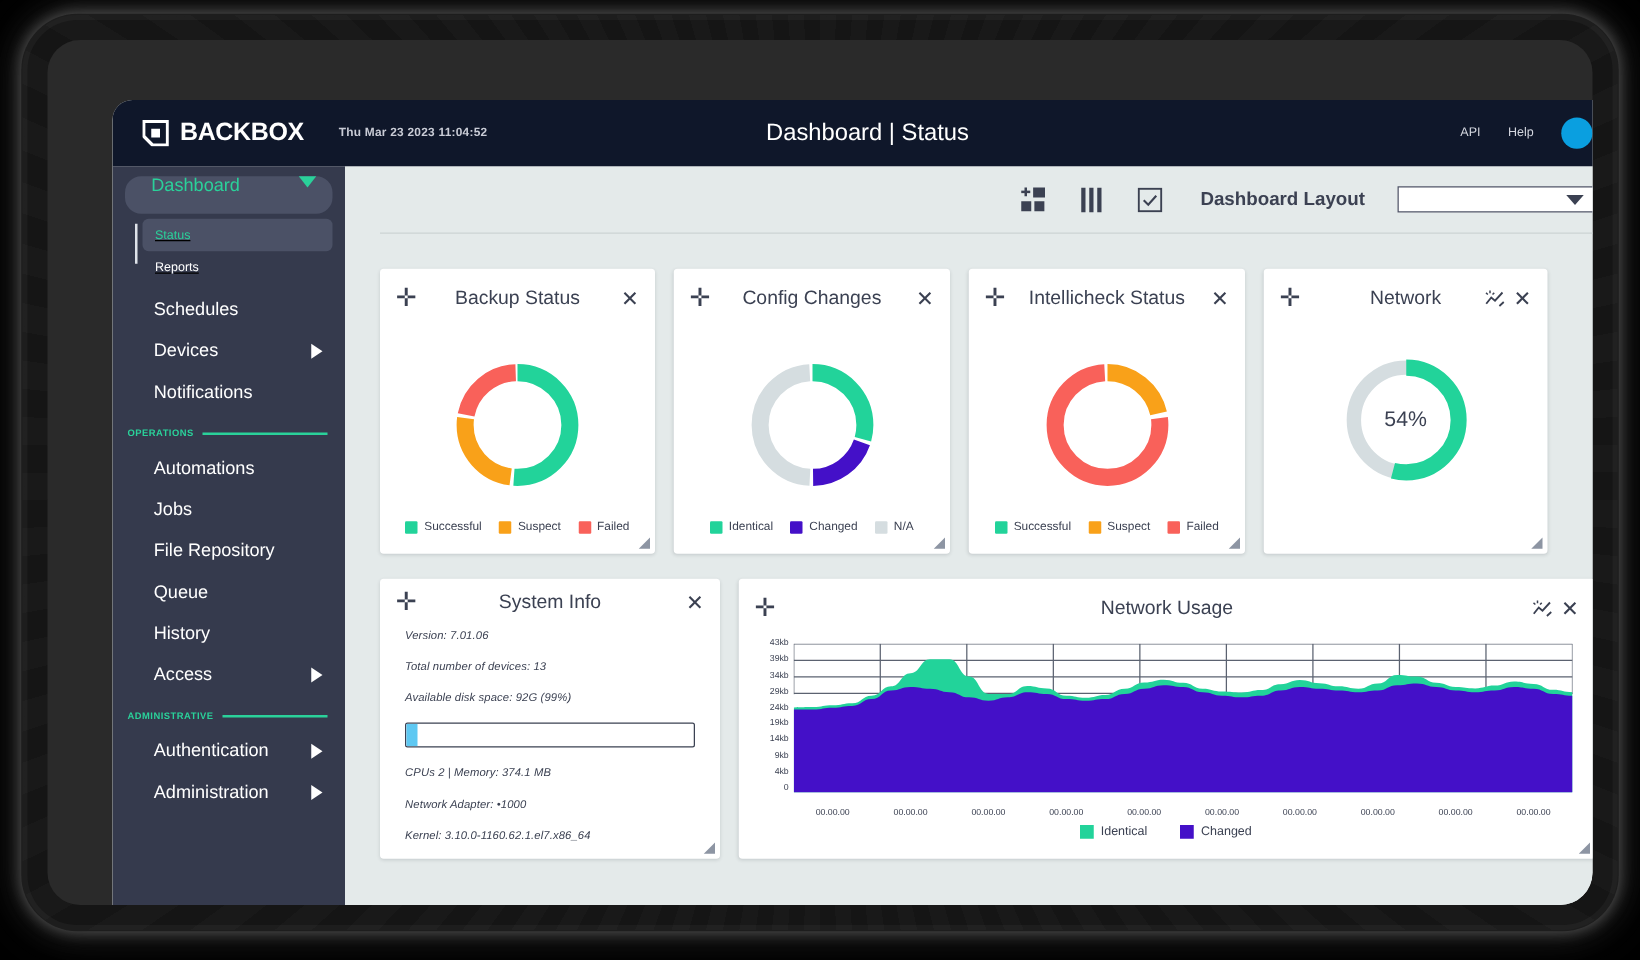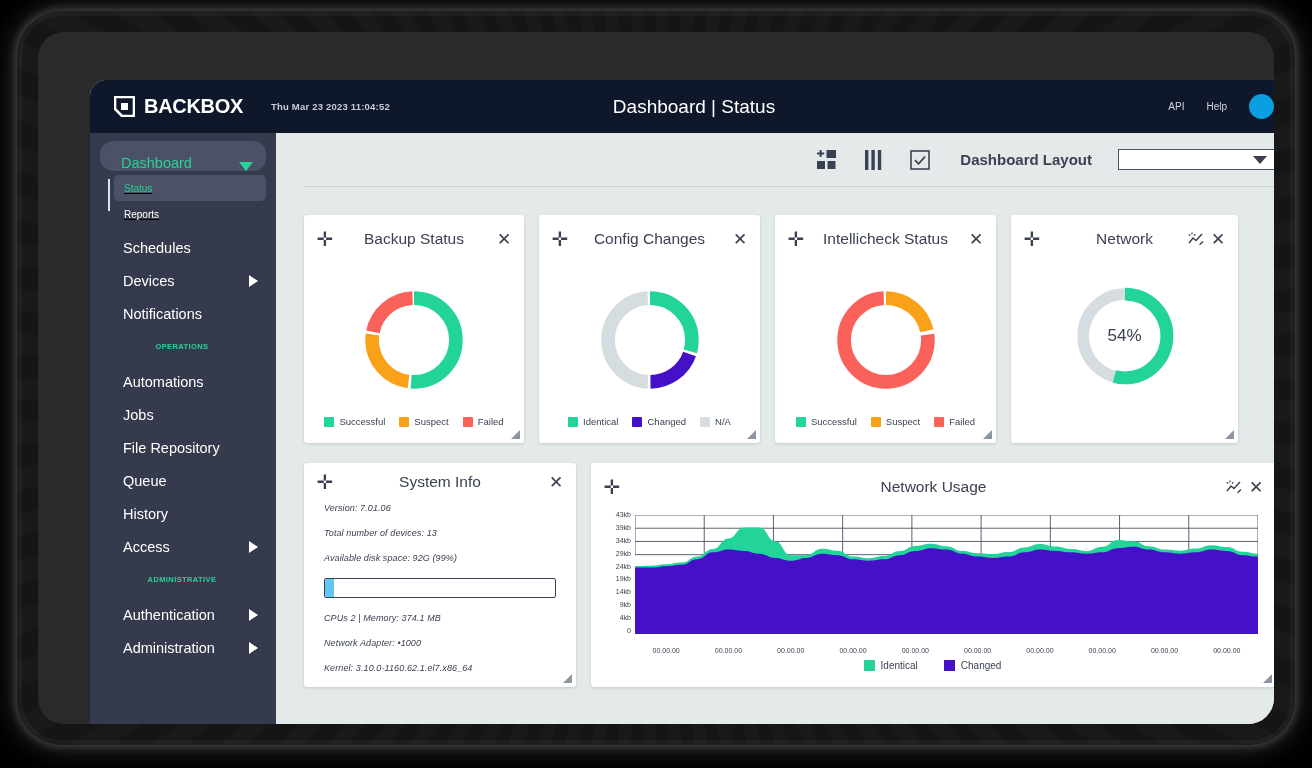--- a/index.html
+++ b/index.html
@@ -125,21 +125,21 @@
     border-bottom-left-radius: 16px;
     padding-top: 8px;
     flex: 0 0 186px;
     position: relative;
   }
   .dash-btn {
     margin: 0 10px 2px 10px;
     height: 30px;
     background: #4b5166;
     border-radius: 13px;
-    display: flex; align-items: flex-end;
+    display: flex; align-items: flex-start;
     justify-content: space-between;
     padding: 0 13px 0 21px;
     cursor: pointer;
   }
   .dash-btn span.lbl {
     color: #2ad19a;
     font-size: 14.5px;
     font-weight: 500;
   }
   .caret-down {
@@ -187,21 +187,20 @@
     margin-left: auto;
     width: 0; height: 0;
     border-top: 6px solid transparent;
     border-bottom: 6px solid transparent;
     border-left: 9px solid #ffffff;
   }
   .sec-head {
     display: flex; align-items: center;
     gap: 7px;
     margin: 12px 14px 7px 12px;
-    flex-direction: column;
   }
   .sec-head .t {
     color: #2ad19a;
     font-size: 7.5px;
     font-weight: bold;
     letter-spacing: .4px;
     white-space: nowrap;
   }
   .sec-head .ln {
     flex: 1; height: 2px; background: #2ad19a;

